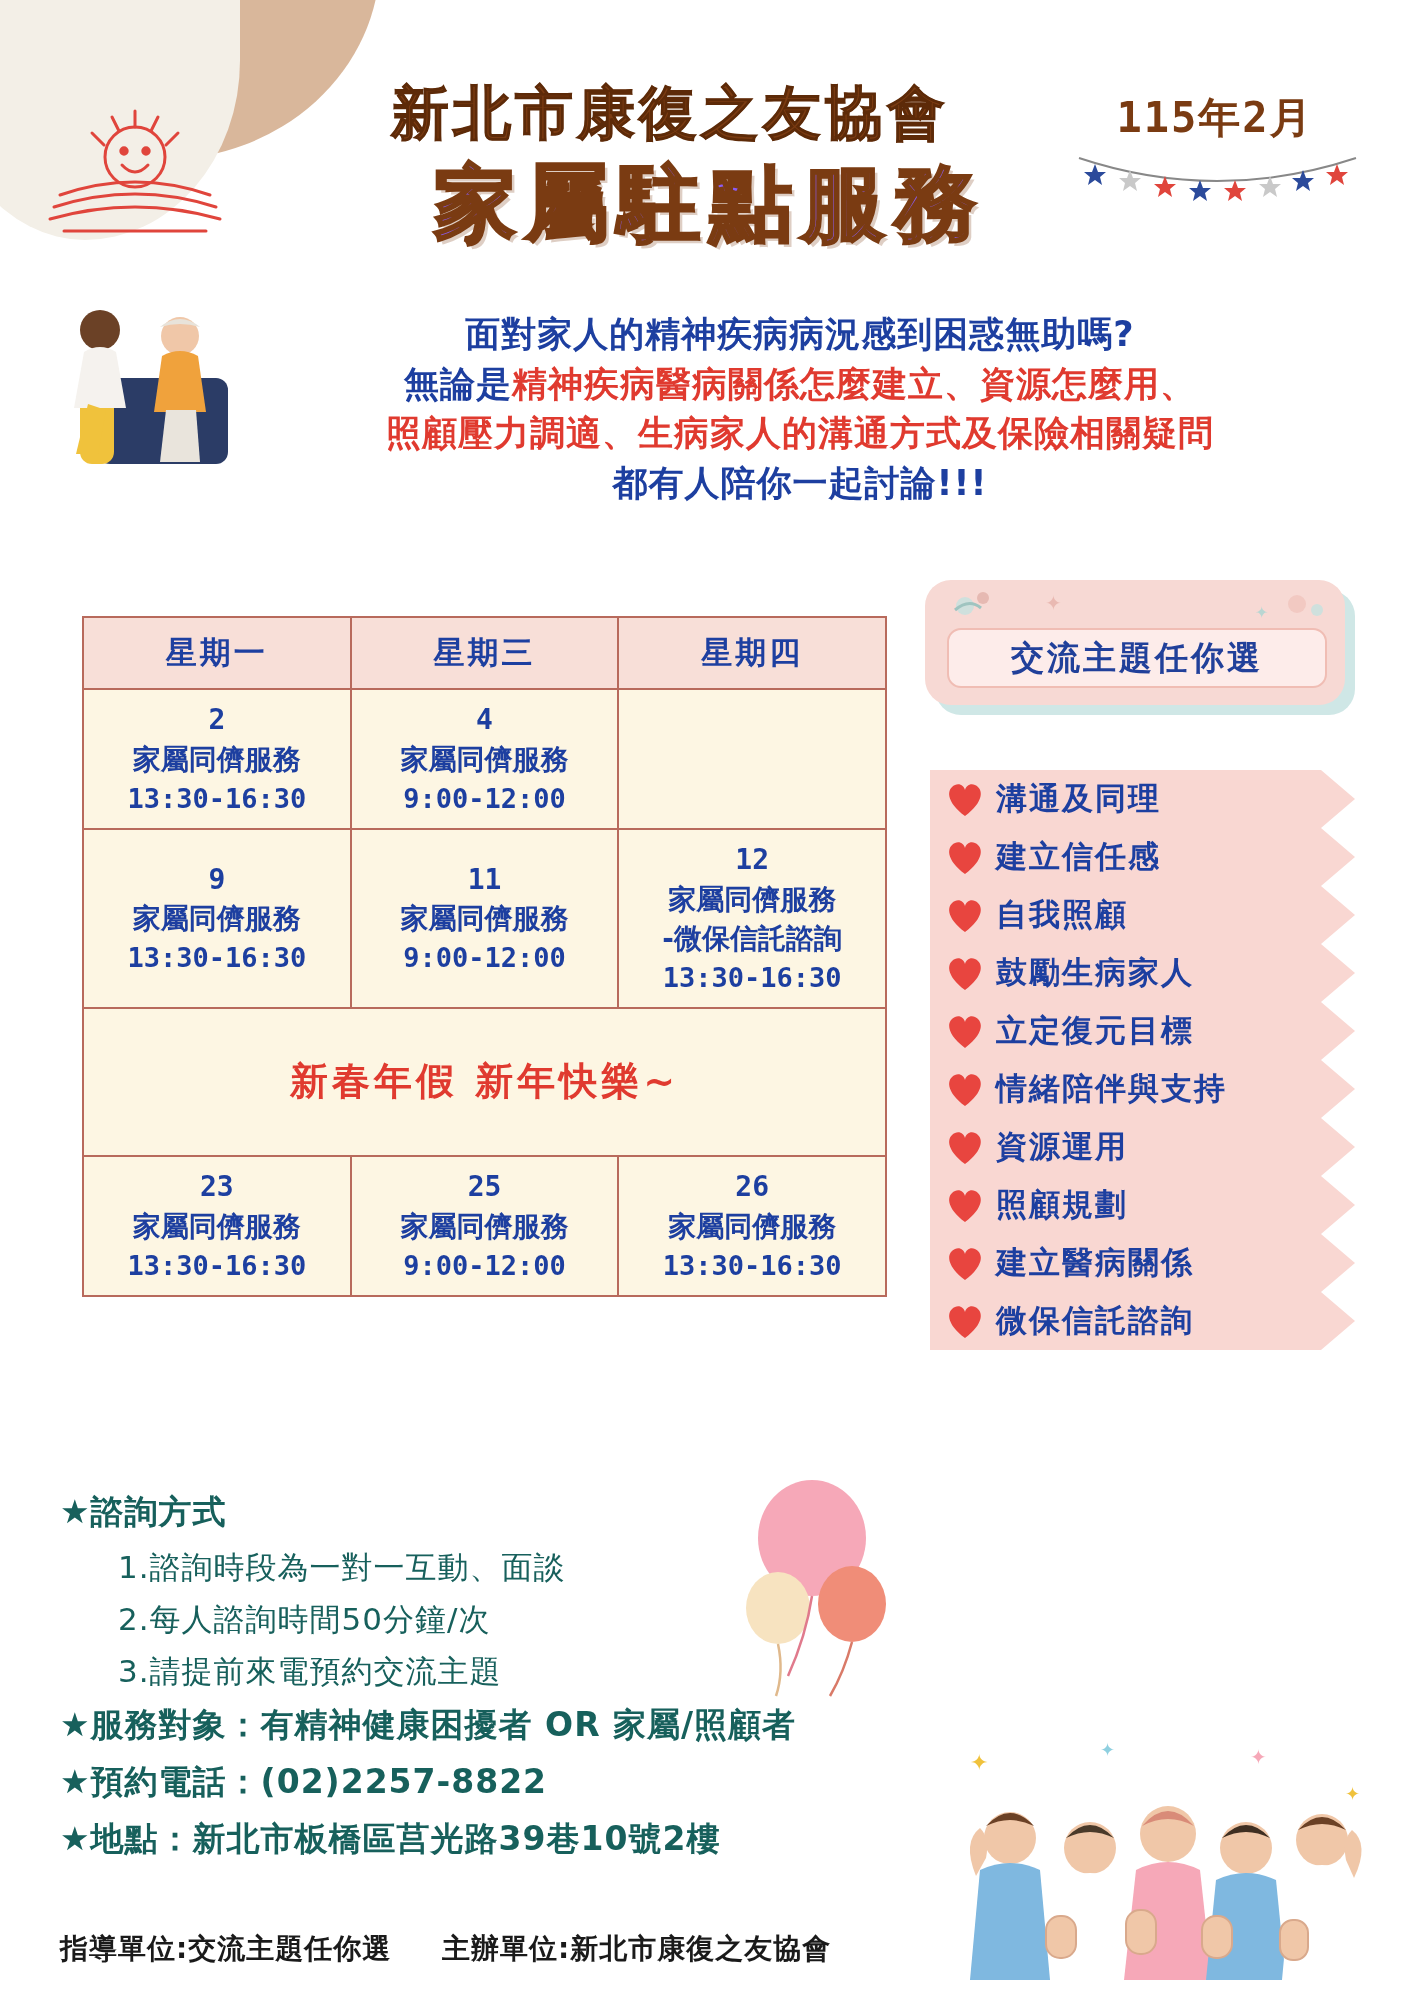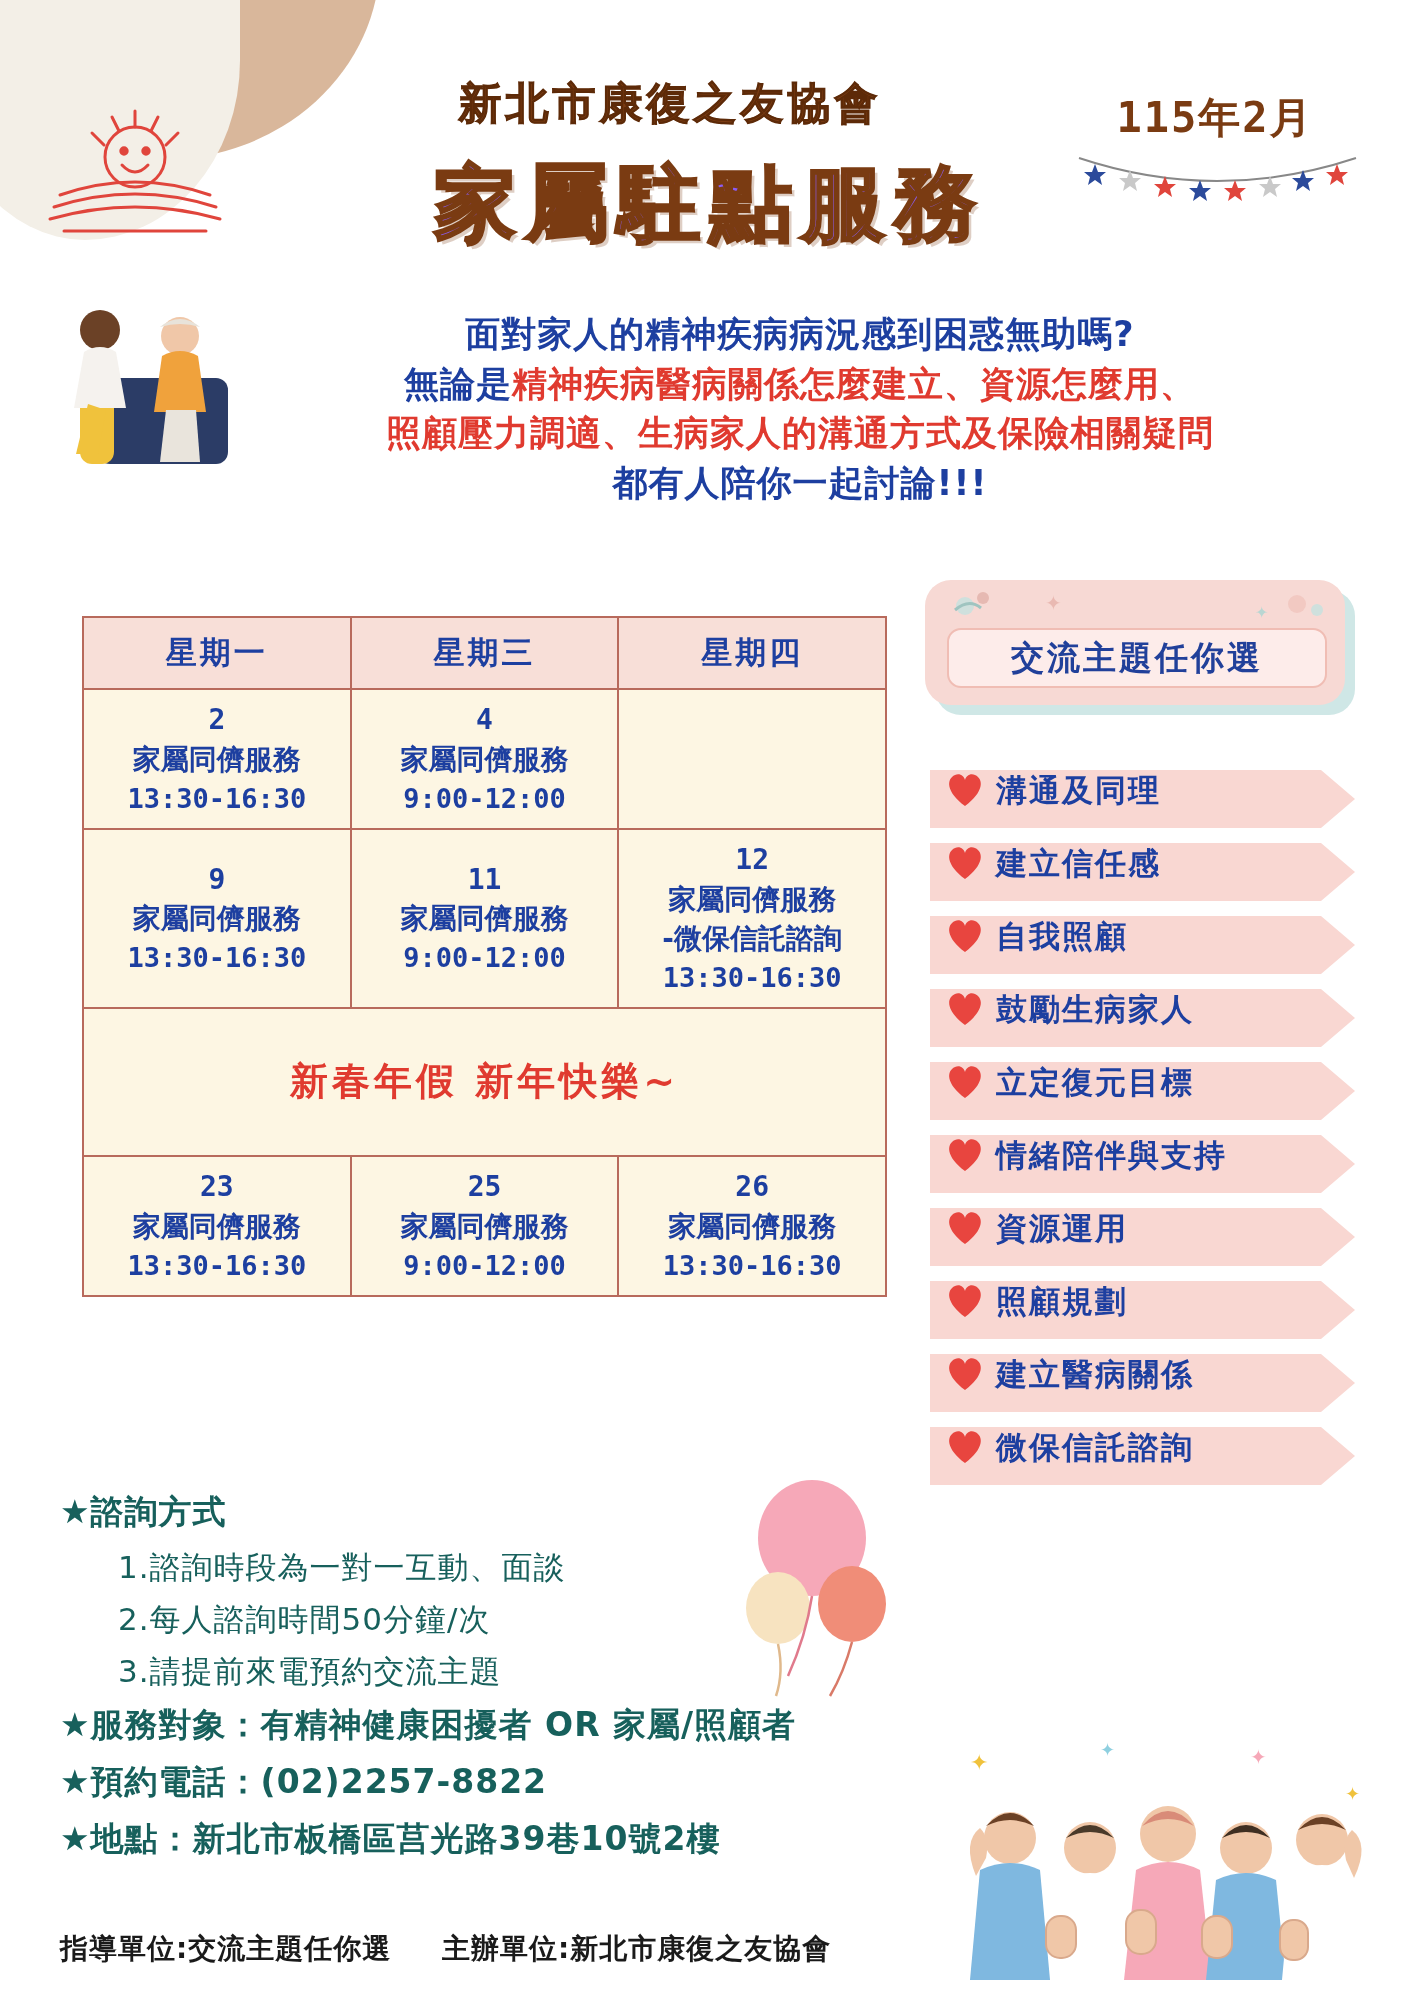--- a/index.html
+++ b/index.html
@@ -26,21 +26,21 @@
   }
 
   
   .logo{position:absolute;left:40px;top:95px;width:190px;height:150px;}
   
   .people-left{position:absolute;left:40px;top:300px;width:215px;height:180px;}
 
   
   .title-assoc{
     position:absolute;left:360px;top:75px;width:620px;text-align:center;
-    font-size:43px;font-weight:bold;color:#7a3b12;letter-spacing:4px;
+    font-size:58px;font-weight:bold;color:#7a3b12;letter-spacing:4px;
     -webkit-text-stroke:1px #5d2a08;
   }
   .title-main{
     position:absolute;left:330px;top:150px;width:760px;text-align:center;
     font-size:82px;font-weight:bold;color:#8b5cf6;letter-spacing:10px;
     -webkit-text-stroke:3px #7a3b12;
     text-shadow:4px 4px 0 rgba(122,59,18,.25);
   }
   .date-badge{
     position:absolute;left:1085px;top:90px;width:260px;text-align:center;
@@ -88,24 +88,24 @@
   .topic-card .inner{
     position:absolute;left:22px;top:48px;width:376px;height:56px;
     background:#fdecea;border-radius:14px;border:2px solid #f0bdb4;
     display:flex;align-items:center;justify-content:center;
   }
   .topic-card .inner span{
     font-size:33px;font-weight:bold;color:#21409a;letter-spacing:3px;
   }
   .topic-list{position:absolute;left:930px;top:770px;width:425px;}
   .topic-item{
-    position:relative;height:58px;margin-bottom:15px;
+    position:relative;height:58px;
     background:#f9d7d2;
     clip-path:polygon(0 0,92% 0,100% 50%,92% 100%,0 100%);
-    display:flex;align-items:flex-start;
+    display:flex;align-items:center;
   }
   .topic-item .heart{
     width:42px;height:38px;margin-left:14px;margin-right:10px;flex:none;
   }
   .topic-item .tx{
     font-size:31px;font-weight:bold;color:#1d3fa0;letter-spacing:2px;
   }
 
   
   .info{position:absolute;left:60px;top:1490px;width:900px;color:#0f5f5a;}

